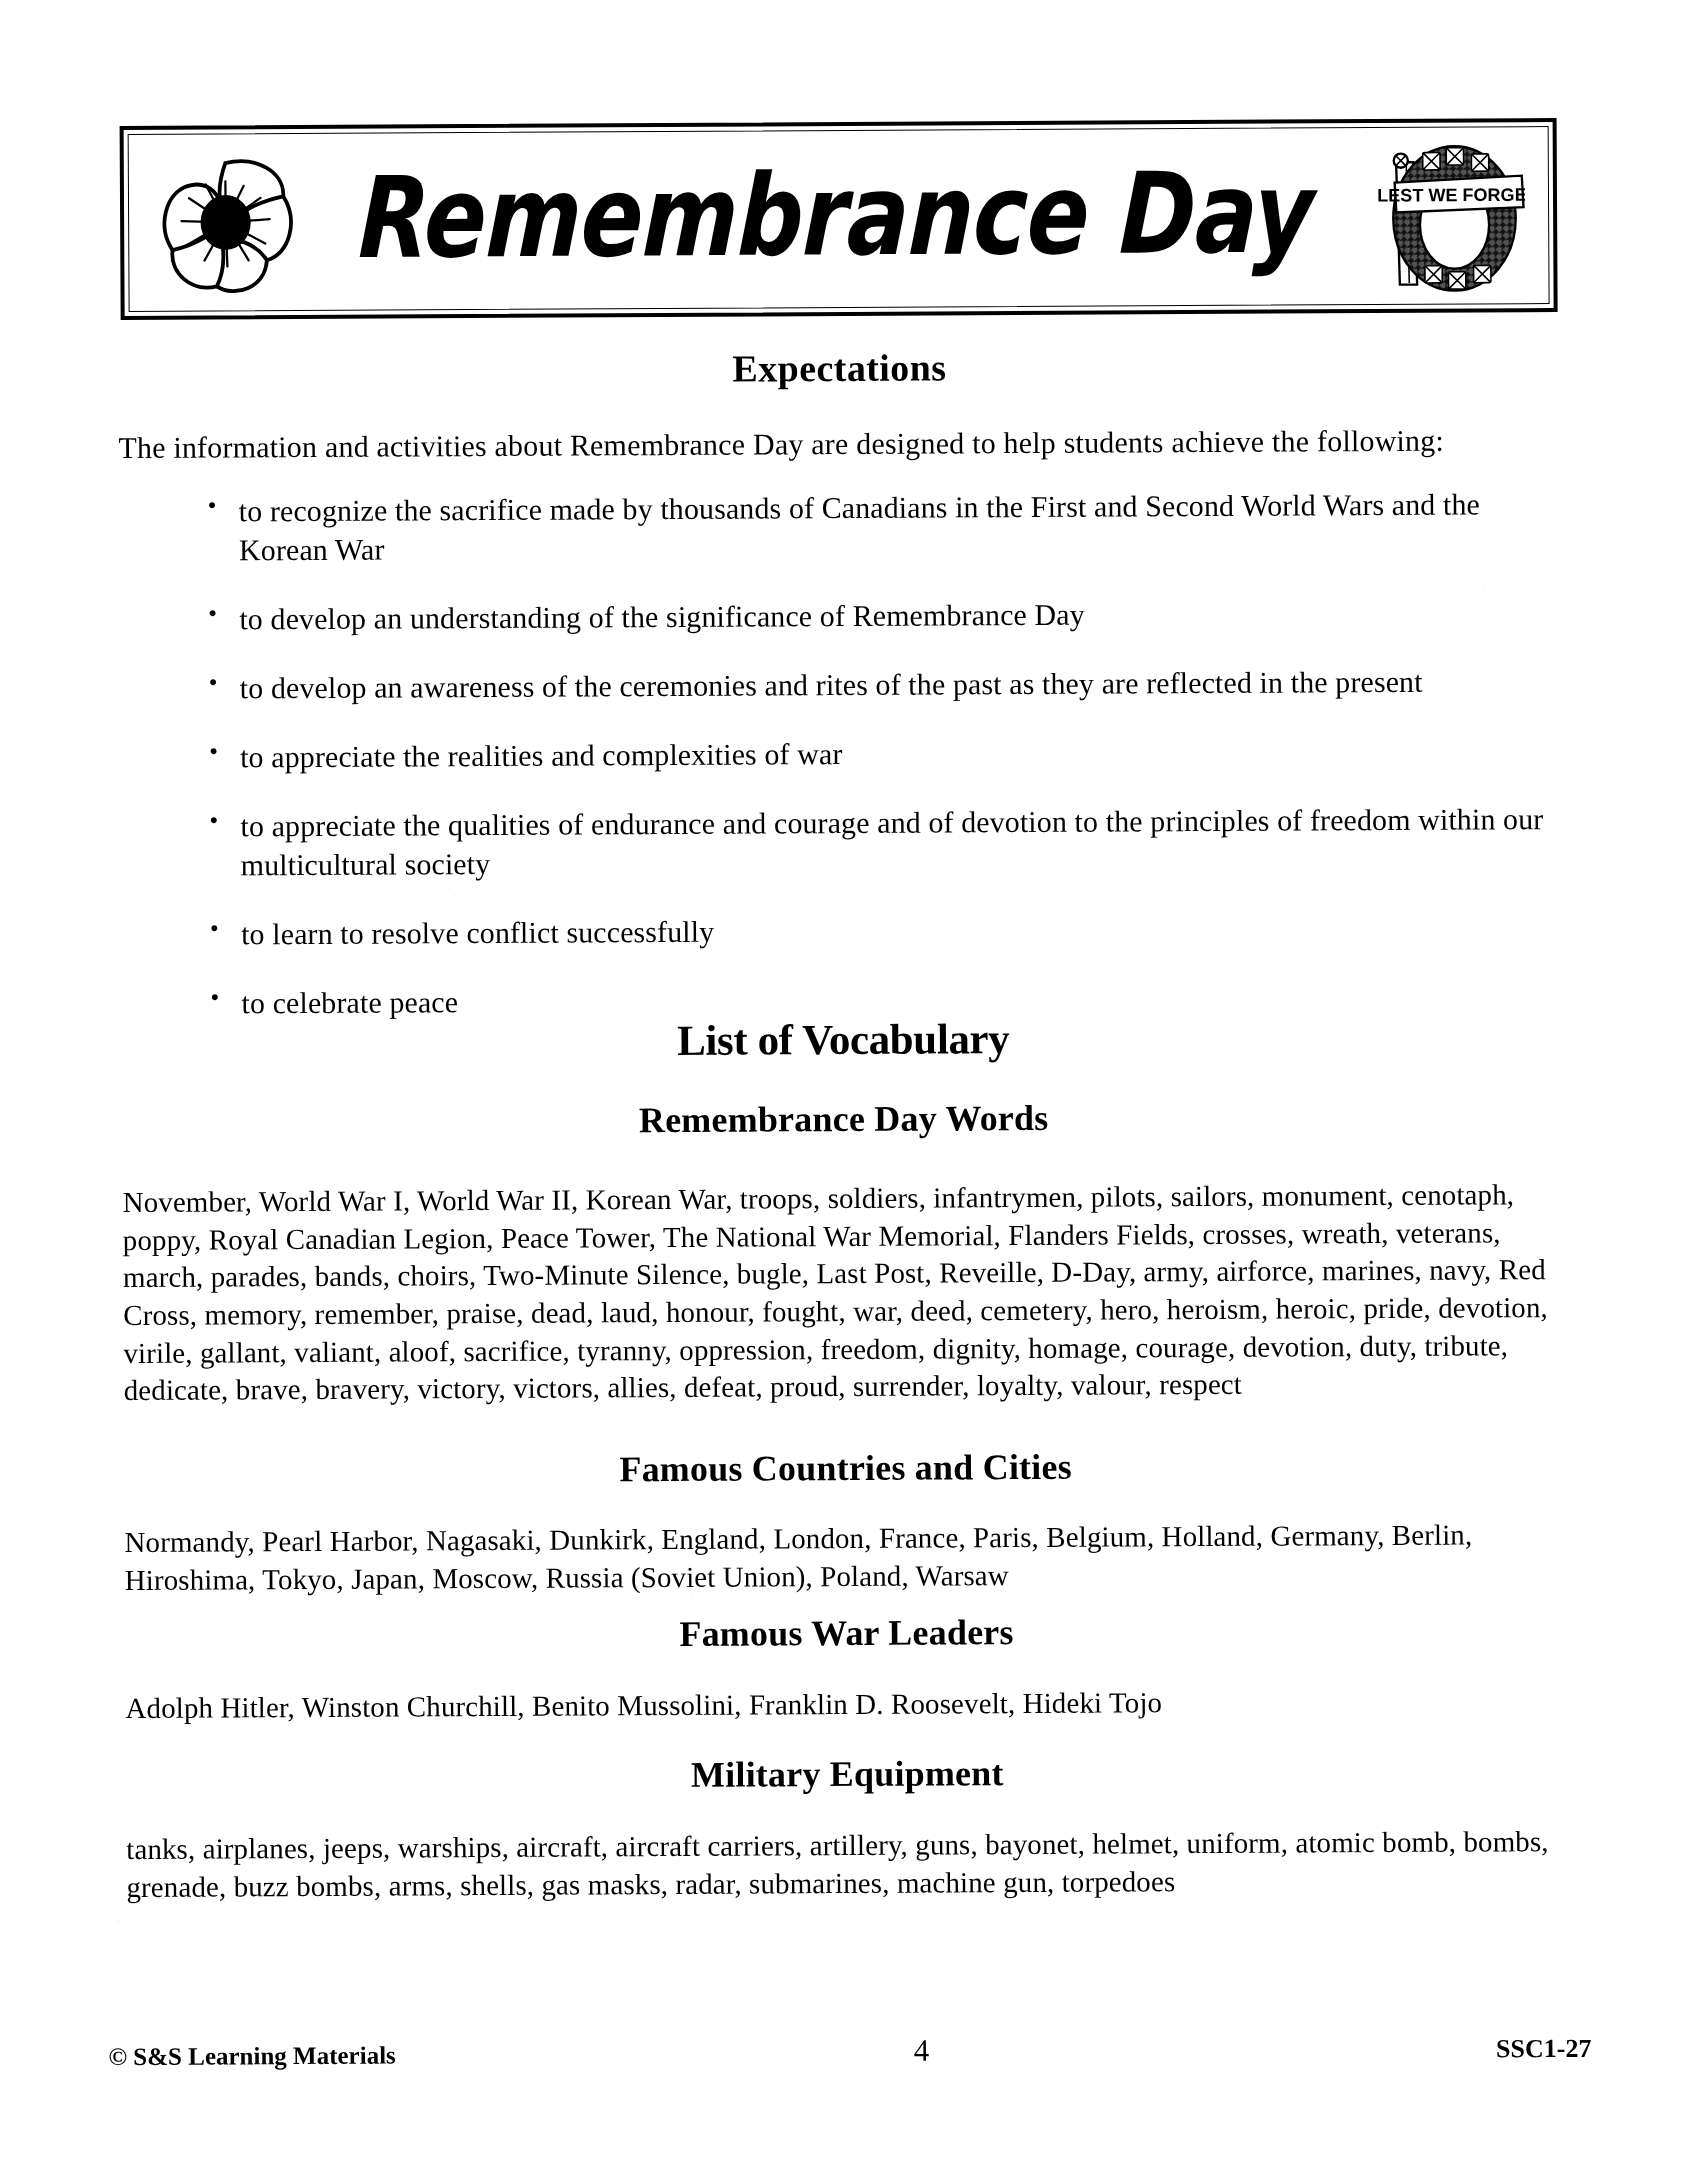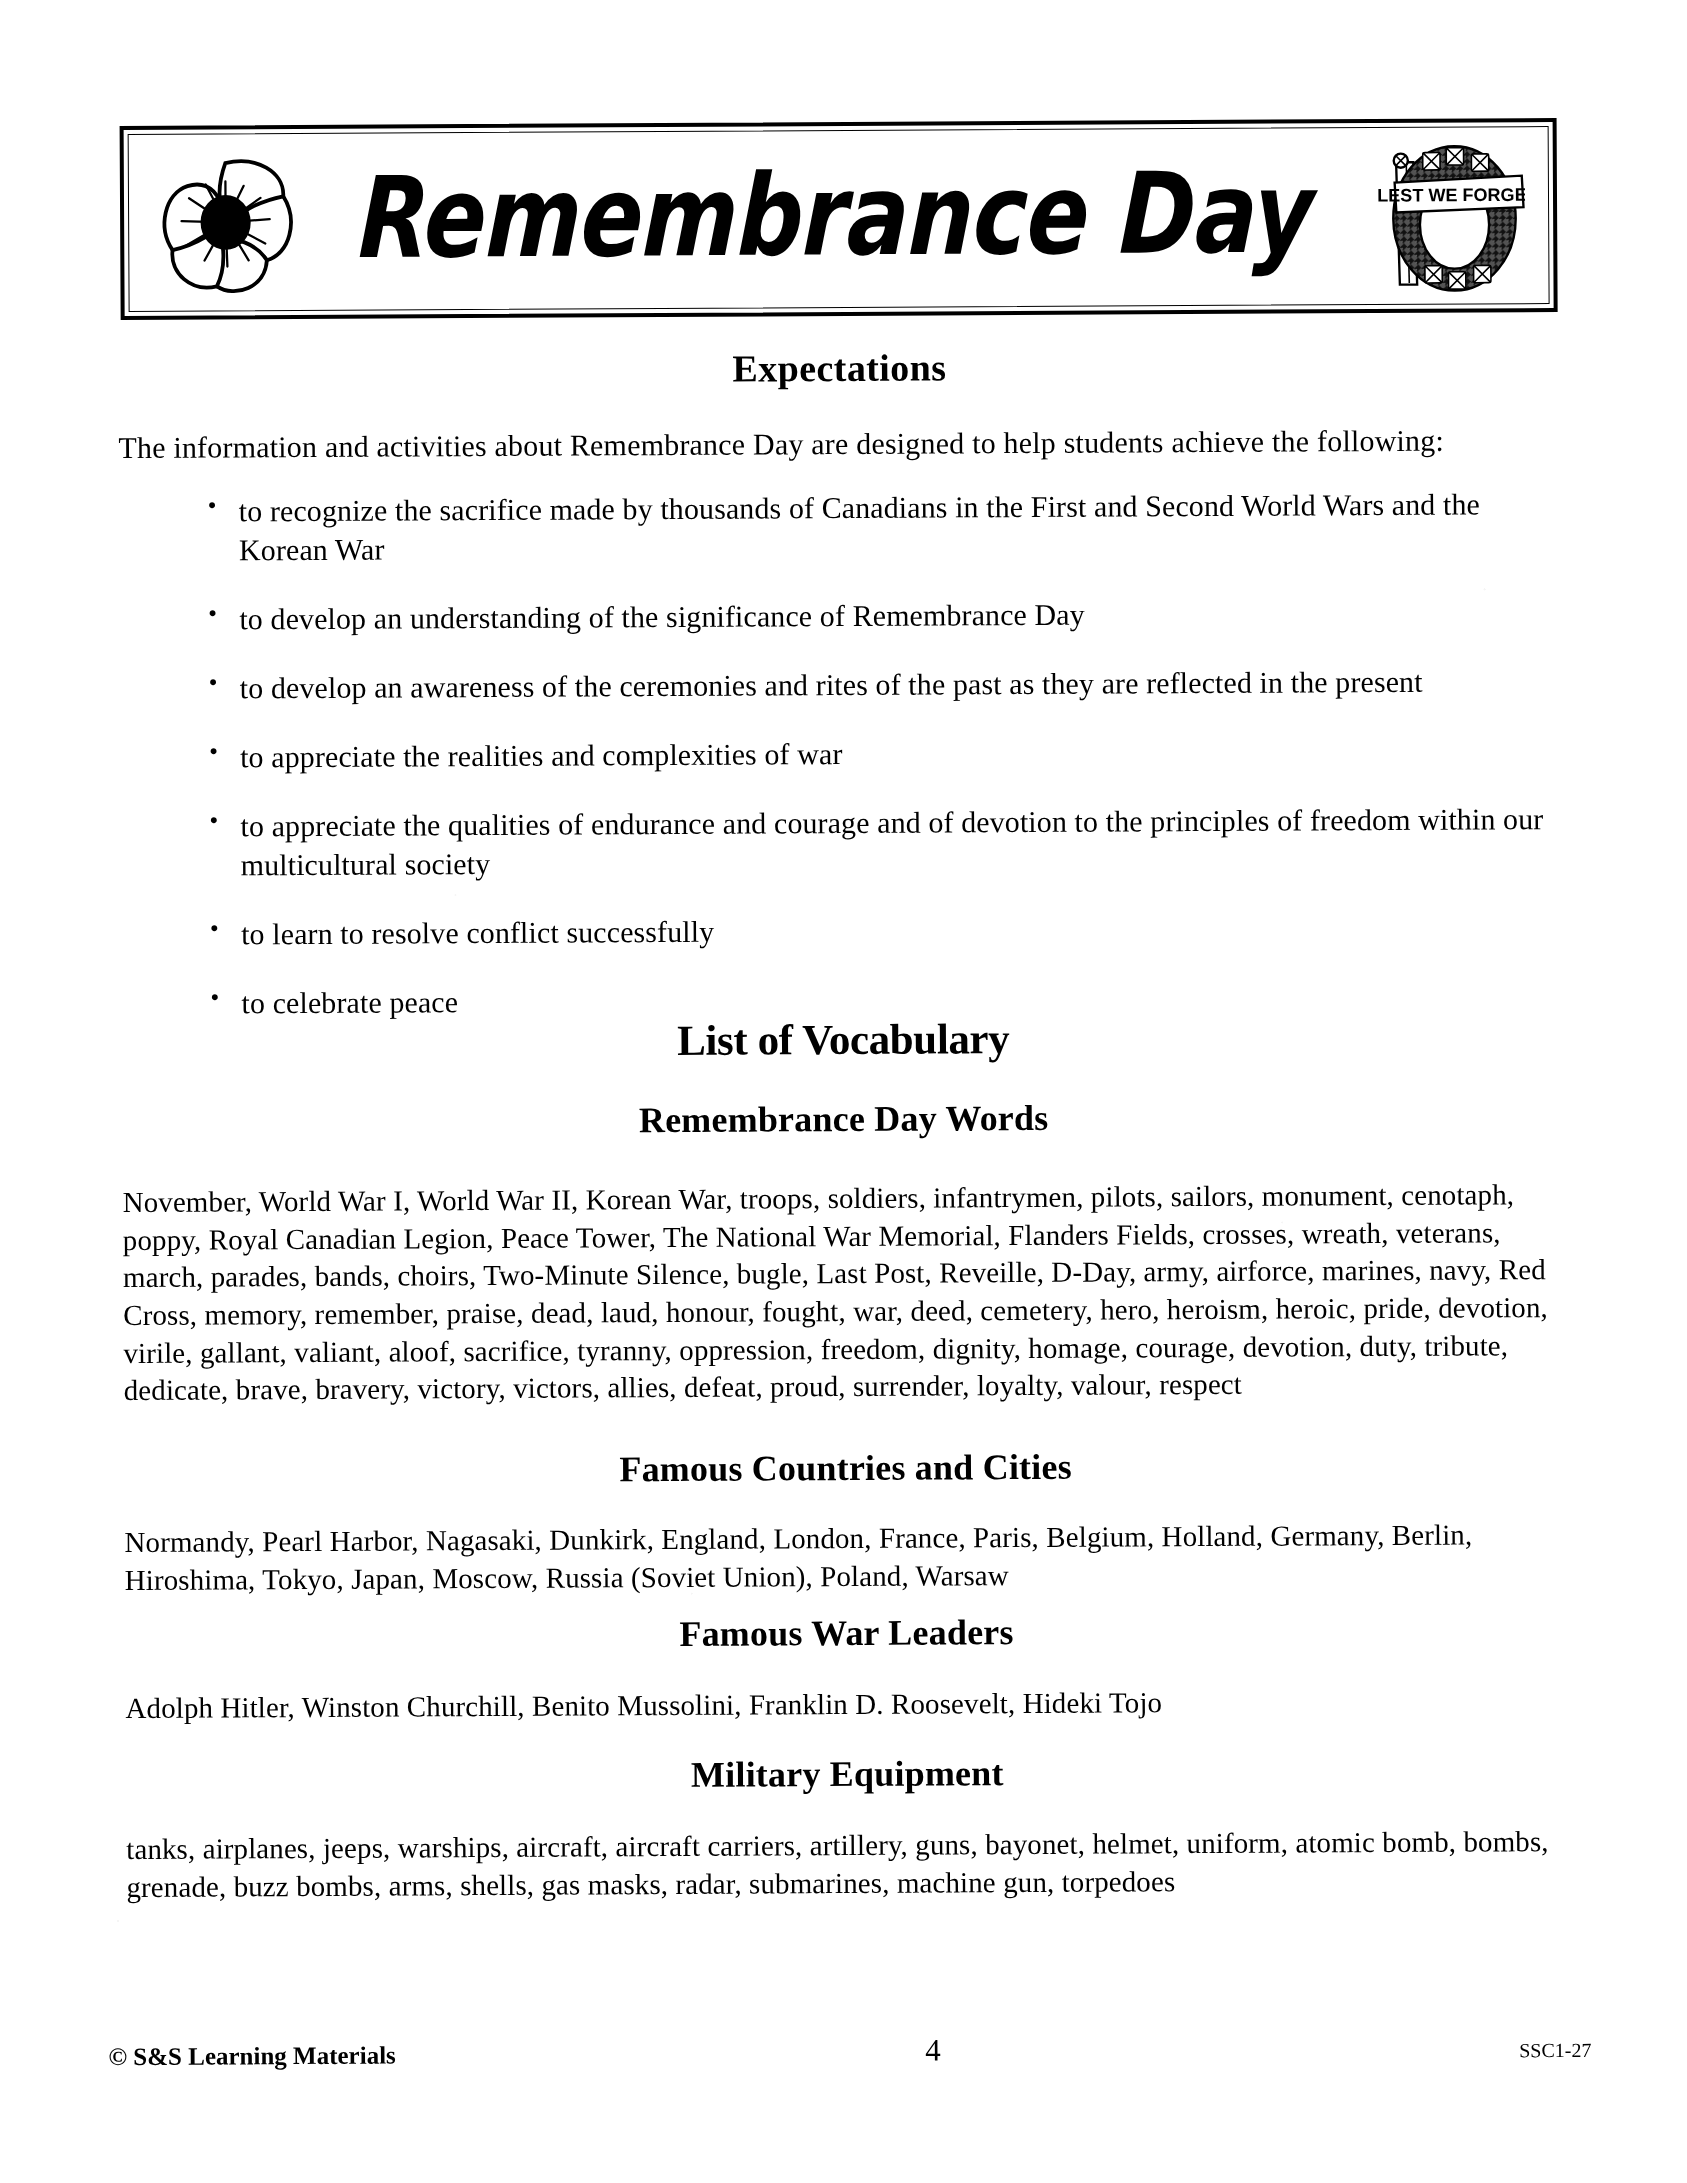--- a/index.html
+++ b/index.html
@@ -164,21 +164,21 @@
     align-items: baseline;
     font-size: 25px;
   }
   .footer .copyright { font-weight: 700; flex: 0 0 auto; }
   .footer .pagenum {
     flex: 1 1 auto;
     text-align: center;
     font-size: 31px;
     padding-right: 49px;
   }
-  .footer .code { flex: 0 0 auto; font-size: 20px; }
+  .footer .code { flex: 0 0 auto; font-size: 26px; font-weight: bold; }
 </style>
 </head>
 <body>
 
 <div class="page"></div>
 
 <div class="content">
 
   <div class="masthead">
     <div class="masthead-inner">

